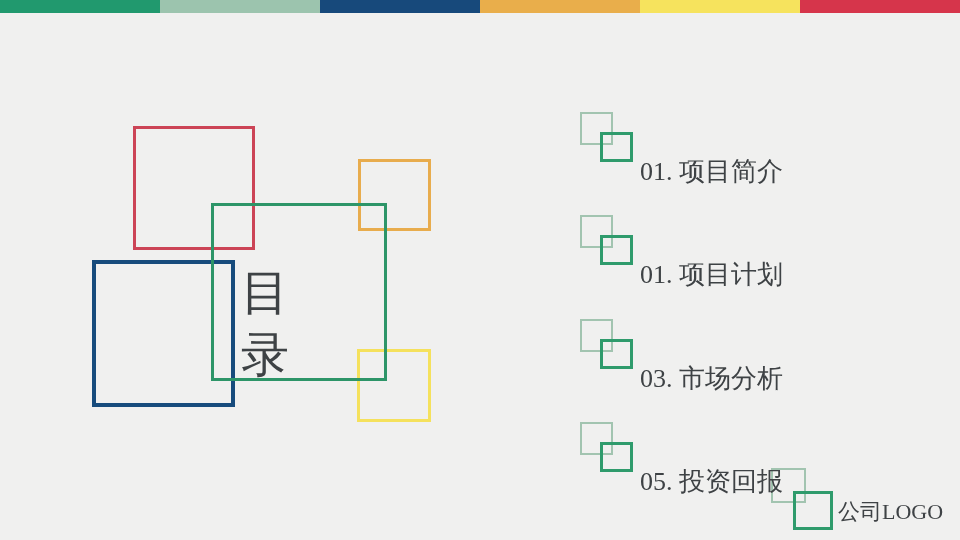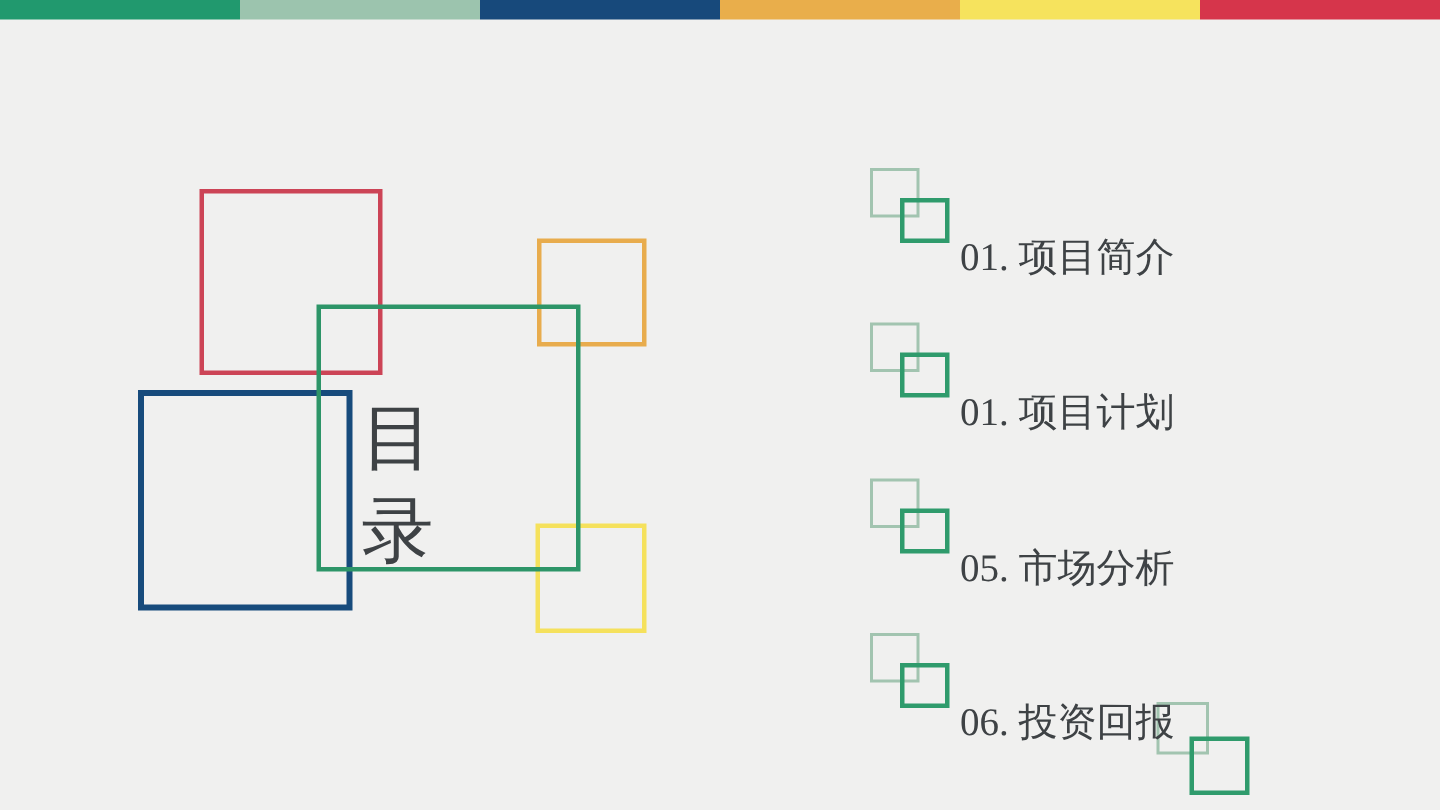--- a/index.html
+++ b/index.html
@@ -163,26 +163,27 @@
     <span class="toc-label">01. 项目简介</span>
   </div>
   <div class="toc-item toc-item-2">
     <span class="sq-light"></span>
     <span class="sq-dark"></span>
     <span class="toc-label">01. 项目计划</span>
   </div>
   <div class="toc-item toc-item-3">
     <span class="sq-light"></span>
     <span class="sq-dark"></span>
-    <span class="toc-label">05. 市场分析</span>
+    <span class="toc-label">03. 市场分析</span>
   </div>
   <div class="toc-item toc-item-4">
     <span class="sq-light"></span>
     <span class="sq-dark"></span>
-    <span class="toc-label">06. 投资回报</span>
+    <span class="toc-label">05. 投资回报</span>
   </div>
 
   <div class="logo">
     <span class="sq-light"></span>
     <span class="sq-dark"></span>
+    <span class="logo-label">公司LOGO</span>
   </div>
 
 </div>
 
 </body></html>

